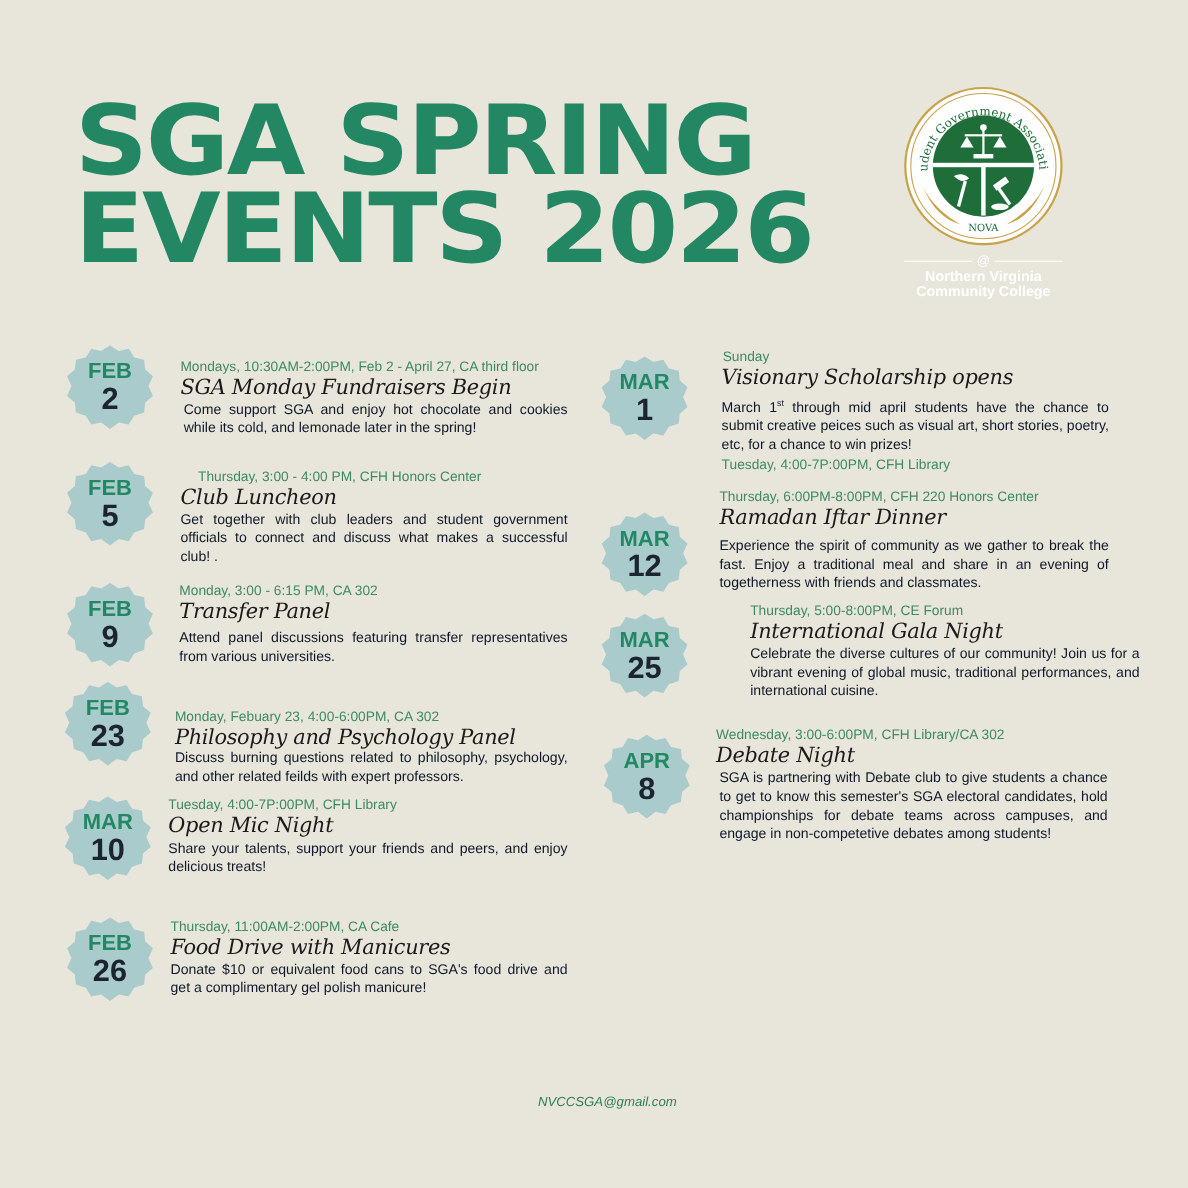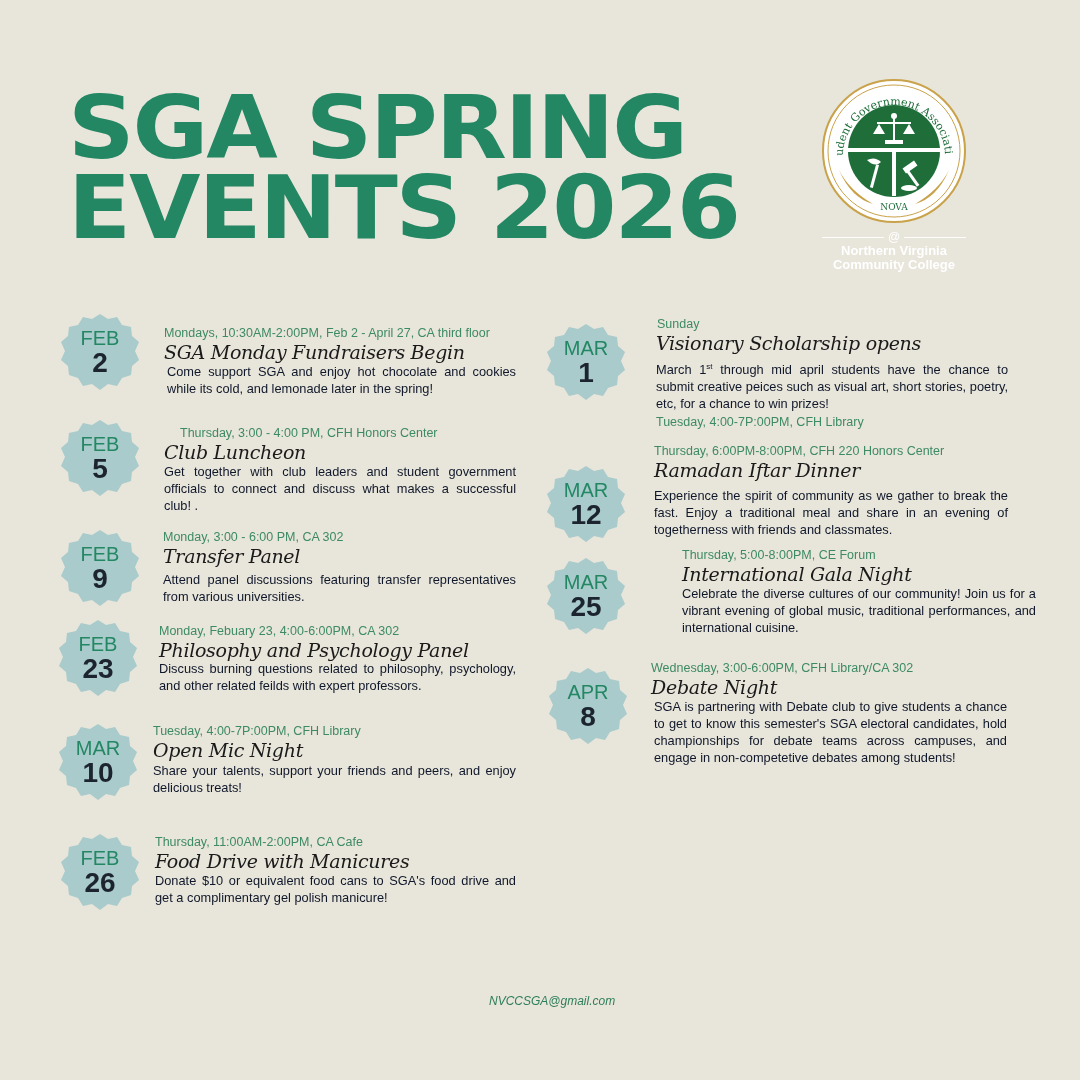--- a/index.html
+++ b/index.html
@@ -45,21 +45,21 @@
     color: #fff; font-weight: bold; font-size: 13px; line-height: 14px;
   }
 
   .badge {
     position: absolute;
     width: 80px; height: 80px;
   }
   .badge svg { position: absolute; left: 0; top: 0; }
   .badge .mon {
     position: absolute; left: 0; right: 0; top: 16px;
-    text-align: center; color: #238763; font-weight: normal;
+    text-align: center; color: #238763; font-weight: bold;
     font-size: 20px; line-height: 20px;
   }
   .badge .day {
     position: absolute; left: 0; right: 0; top: 36px;
     text-align: center; color: #1c2430; font-weight: bold;
     font-size: 28px; line-height: 30px;
   }
 
   .event { position: absolute; }
   .event .when {
@@ -167,33 +167,33 @@
   </div>
 
   <div class="badge" style="left:60px;top:528px;">
     <svg width="80" height="80" viewBox="0 0 80 80">
         <path fill="#a9cbcc" d="M40 2 L48 7 L57 5 L62 13 L71 15 L72 24 L79 30 L75 39 L79 48 L72 54 L71 63 L62 66 L57 74 L48 72 L40 78 L32 72 L23 74 L18 66 L9 63 L8 54 L1 48 L5 39 L1 30 L8 24 L9 15 L18 13 L23 5 L32 7 Z"></path>
       </svg>
     <div class="mon">FEB</div>
     <div class="day">9</div>
   </div>
   <div class="event" style="left:163px;top:530px;width:353px;">
-    <div class="when">Monday, 3:00 - 6:00 PM, CA 302</div>
+    <div class="when">Monday, 3:00 - 6:15 PM, CA 302</div>
     <div class="name">Transfer Panel</div>
     <div class="desc" style="margin-top:4px;">Attend panel discussions featuring transfer representatives from various universities.</div>
   </div>
 
   <div class="badge" style="left:58px;top:618px;">
     <svg width="80" height="80" viewBox="0 0 80 80">
         <path fill="#a9cbcc" d="M40 2 L48 7 L57 5 L62 13 L71 15 L72 24 L79 30 L75 39 L79 48 L72 54 L71 63 L62 66 L57 74 L48 72 L40 78 L32 72 L23 74 L18 66 L9 63 L8 54 L1 48 L5 39 L1 30 L8 24 L9 15 L18 13 L23 5 L32 7 Z"></path>
       </svg>
     <div class="mon">FEB</div>
     <div class="day">23</div>
   </div>
-  <div class="event" style="left:159px;top:624px;width:357px;">
+  <div class="event" style="left:159px;top:644px;width:357px;">
     <div class="when">Monday, Febuary 23, 4:00-6:00PM, CA 302</div>
     <div class="name">Philosophy and Psychology Panel</div>
     <div class="desc" style="margin-top:-1px;">Discuss burning questions related to philosophy, psychology, and other related feilds with expert professors.</div>
   </div>
 
   <div class="badge" style="left:58px;top:722px;">
     <svg width="80" height="80" viewBox="0 0 80 80">
         <path fill="#a9cbcc" d="M40 2 L48 7 L57 5 L62 13 L71 15 L72 24 L79 30 L75 39 L79 48 L72 54 L71 63 L62 66 L57 74 L48 72 L40 78 L32 72 L23 74 L18 66 L9 63 L8 54 L1 48 L5 39 L1 30 L8 24 L9 15 L18 13 L23 5 L32 7 Z"></path>
       </svg>
     <div class="mon">MAR</div>

